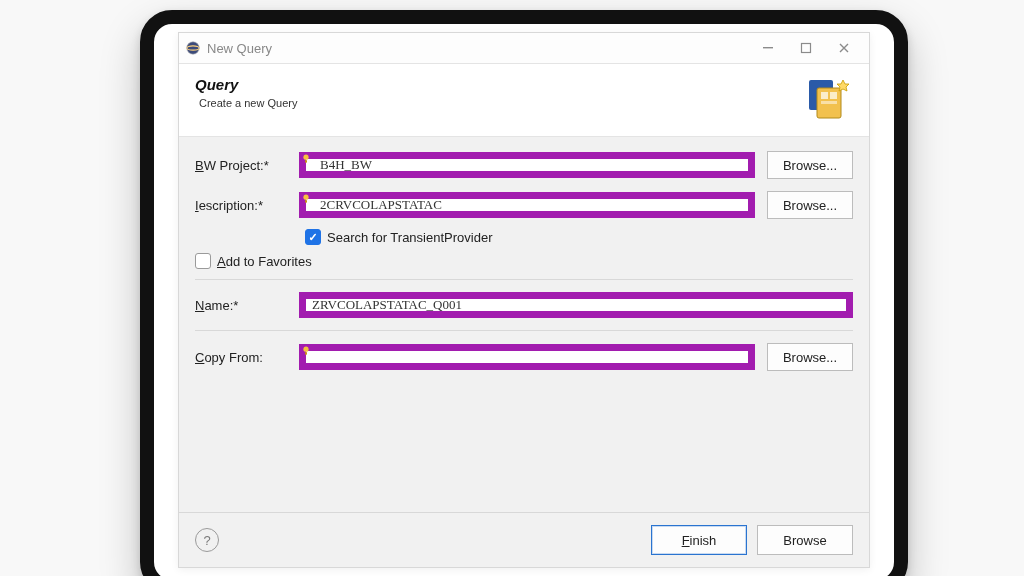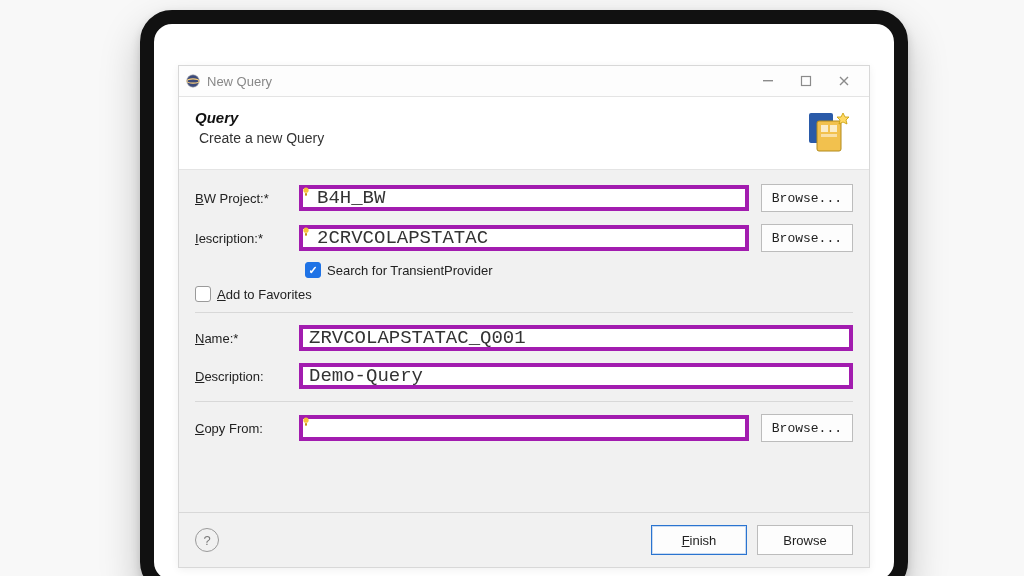--- a/index.html
+++ b/index.html
@@ -40,21 +40,20 @@
     position: absolute;
     left: 24px;
     top: 8px;
     right: 24px;
     bottom: 12px;
     border: 1px solid #d8d8d8;
     background: #c2410c;
     display: flex;
     flex-direction: column;
     box-shadow: 0 2px 8px rgba(0,0,0,0.06);
-    margin-top: 33px;
   }
   
   .titlebar {
     height: 30px;
     display: flex;
     align-items: center;
     padding: 0 6px;
     background: #fdfdfd;
     border-bottom: 1px solid #e4e4e4;
     color: #888;
@@ -82,21 +81,21 @@
   }
   .header .titles { flex: 1; }
   .header h1 {
     font-size: 15px;
     font-weight: 600;
     margin: 2px 0 4px 0;
     color: #111;
     font-style: italic;
   }
   .header .subtitle {
-    font-size: 14px;
+    font-size: 11px;
     color: #333;
     margin-left: 4px;
   }
   .header .wizard-icon {
     width: 50px; height: 50px;
     display:flex; align-items:center; justify-content:center;
   }
   
   .body {
     flex: 1;
@@ -112,25 +111,25 @@
   .label {
     width: 104px;
     text-align: left;
     color: #222;
   }
   .req::after { content: "*"; }
   .mnemonic .u { text-decoration: underline; }
   input[type="text"] {
     flex: 1;
     height: 26px;
-    border: 4px solid #a21caf;
+    border: 7px solid #a21caf;
     background: #fff;
     padding: 0 6px 0 14px; 
-    font-family: Liberation Mono, monospace;
-    font-size: 19px;
+    font-family: Liberation Serif, serif;
+    font-size: 13px;
     color: #333;
     box-sizing: border-box;
   }
   .field-wrap {
     position: relative;
     flex: 1;
     display: flex;
   }
   .bulb {
     position: absolute;
@@ -142,21 +141,21 @@
   }
   .bulb svg { display:block; }
   .browse {
     margin-left: 12px;
     height: 28px;
     min-width: 86px;
     border: 1px solid #bcbcbc;
     background: #fdfdfd;
     color: #222;
     padding: 0 10px;
-    font-family: Liberation Mono, monospace;
+    font-family: Liberation Sans, sans-serif;
     font-size: 13px;
     cursor: pointer;
   }
   .chk-row {
     display: flex;
     align-items: center;
     padding-left: 110px;
     margin: -2px 0 10px 0;
     gap: 6px;
   }
@@ -314,26 +313,20 @@
 
       <hr class="sep">
 
       <div class="row">
         <span class="label mnemonic req"><span class="u">N</span><span>ame:</span></span>
         <div class="field-wrap">
           <input type="text" style="padding-left: 6px;" value="ZRVCOLAPSTATAC_Q001">
         </div>
       </div>
 
-      <div class="row">
-        <span class="label mnemonic"><span class="u">D</span><span>escription:</span></span>
-        <div class="field-wrap">
-          <input type="text" style="padding-left: 6px;" value="Demo-Query">
-        </div>
-      </div>
 
       <hr class="sep">
 
       <div class="row">
         <span class="label mnemonic"><span class="u">C</span><span>opy From:</span></span>
         <div class="field-wrap">
           <span class="bulb">
             <svg width="8" height="10" viewBox="0 0 8 10">
                 <circle cx="4" cy="3.2" r="2.6" fill="#f6c23e"></circle>
                 <rect x="3" y="6.2" width="2" height="2.4" fill="#c98f12"></rect>

